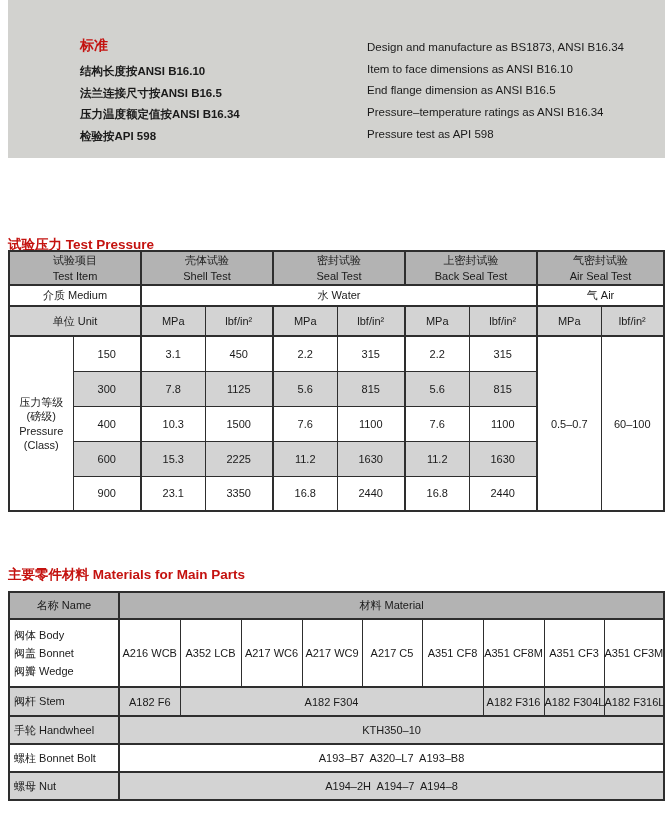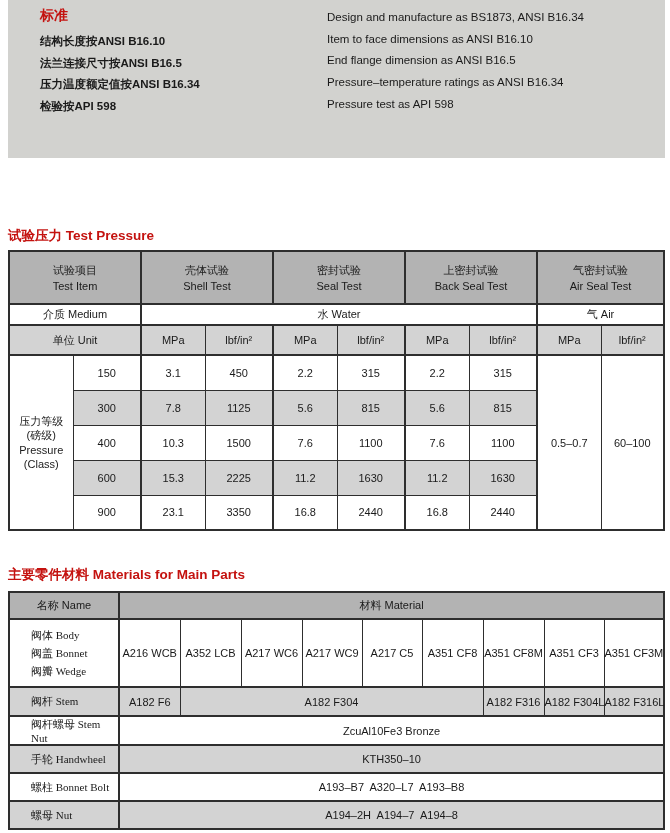--- a/index.html
+++ b/index.html
@@ -9,60 +9,60 @@
     --box-gray:#d2d2cf;
     --line:#2e2e2e;
     --ink:#1a1a1a;
   }
   html,body{margin:0;padding:0;background:#ffffff;}
   body{font-family:"Liberation Sans","DejaVu Sans",sans-serif;color:var(--ink);}
   .page{position:relative;width:670px;height:833px;background:#ffffff;overflow:hidden;}
 
   
   .standards-box{position:absolute;left:8px;top:0;width:657px;height:158px;background:var(--box-gray);}
-  .std-col{position:absolute;top:7px;}
+  .std-col{position:absolute;top:37px;margin-left:40px;}
   .std-zh{left:32px;}
   .std-en{left:319px;}
   .std-title{font-size:14px;font-weight:bold;color:var(--red);margin:0 0 8px 0;line-height:16px;}
   .std-item{font-size:11.5px;line-height:21.7px;white-space:nowrap;}
   .std-zh .std-item{font-weight:bold;}
 
   
   .section-heading{position:absolute;left:8px;font-size:13.5px;font-weight:bold;color:var(--red);white-space:nowrap;}
-  .tp-heading{top:227px;}
+  .tp-heading{top:236px;}
   .mat-heading{top:566px;}
 
   
   table{border-collapse:collapse;table-layout:fixed;}
   td,th{vertical-align:middle;text-align:center;font-size:11px;font-weight:normal;padding:0;color:var(--ink);}
 
   
   .tp-wrap{position:absolute;left:8px;top:250px;}
   .tp-table{width:655px;border:2px solid var(--line);}
   .tp-table th,.tp-table td{border:1px solid var(--line);}
   .bl2{border-left-width:2px !important;}
   .bb2{border-bottom-width:2px !important;}
   .hdr-bg{background:var(--hdr-gray);}
   .lt-bg{background:var(--row-gray);}
-  .r-hdr{height:53px;}
+  .r-hdr{height:34px;}
   .r-med{height:21px;}
   .r-unit{height:30px;}
   .r-data{height:35px;}
   .hline{line-height:16px;}
   .cls-label div{line-height:14.5px;}
 
   
   .mat-wrap{position:absolute;left:8px;top:591px;}
   .mat-table{width:655px;border:2px solid var(--line);}
   .mat-table th,.mat-table td{border:1px solid var(--line);border-top-width:2px;border-bottom-width:2px;}
   .m-hdr{height:27px;}
   .m-body{height:68px;}
   .m-row{height:28px;}
   .m-stem{height:29px;}
-  .name-cell{text-align:left;padding-left:21px;font-family:Liberation Serif, serif;}
+  .name-cell{text-align:left;padding-left:4px;}
   .name-cell div{line-height:18px;}
   .mat-val{white-space:pre;}
 </style>
 </head>
 <body>
 
 <div class="page">
 
   <div class="standards-box">
     <div class="std-col std-zh">
@@ -232,24 +232,20 @@
       </tr>
       <tr class="m-stem">
         <td class="lt-bg name-cell">阀杆 Stem</td>
         <td class="lt-bg bl2 mat-val">A182 F6</td>
         <td colspan="5" class="lt-bg mat-val">A182 F304</td>
         <td class="lt-bg mat-val">A182 F316</td>
         <td class="lt-bg mat-val">A182 F304L</td>
         <td class="lt-bg mat-val">A182 F316L</td>
       </tr>
       <tr class="m-row">
-        <td class="name-cell">阀杆螺母 Stem Nut</td>
-        <td colspan="9" class="bl2 mat-val">ZcuAl10Fe3 Bronze</td>
-      </tr>
-      <tr class="m-row">
         <td class="lt-bg name-cell">手轮 Handwheel</td>
         <td colspan="9" class="lt-bg bl2 mat-val">KTH350–10</td>
       </tr>
       <tr class="m-row">
         <td class="name-cell">螺柱 Bonnet Bolt</td>
         <td colspan="9" class="bl2 mat-val">A193–B7  A320–L7  A193–B8</td>
       </tr>
       <tr class="m-row">
         <td class="lt-bg name-cell">螺母 Nut</td>
         <td colspan="9" class="lt-bg bl2 mat-val">A194–2H  A194–7  A194–8</td>

